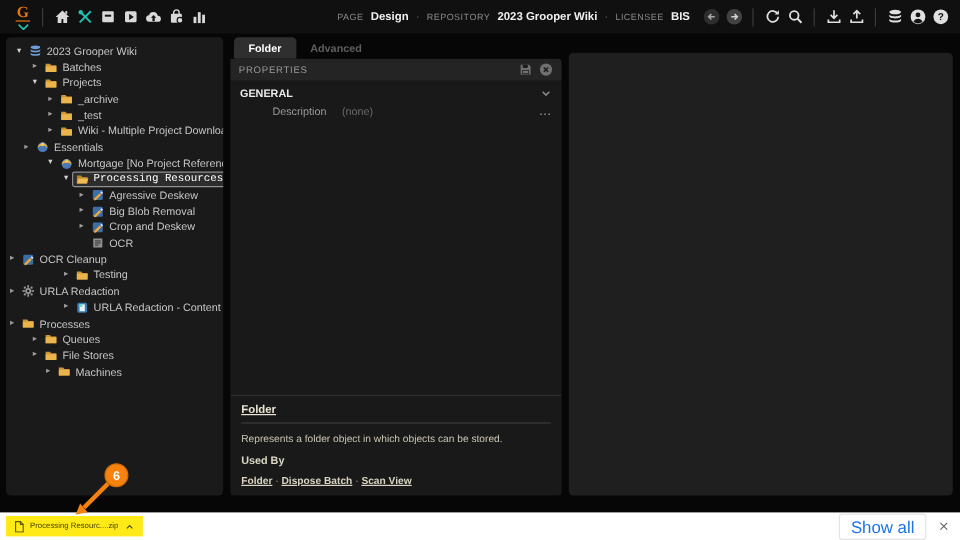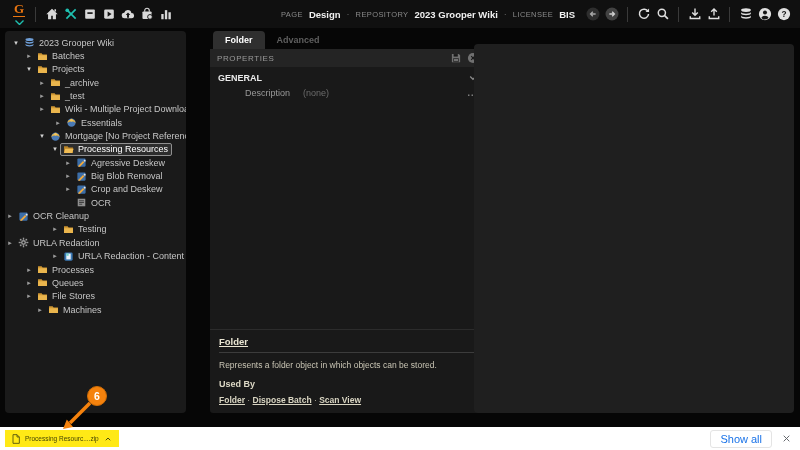--- a/index.html
+++ b/index.html
@@ -21,26 +21,26 @@
   .crumb-value { font-size:9.5px; font-weight:bold; color:#f0f0f0; }
   .crumb-sep { font-size:9px; color:#6a6a6a; }
   .controls { position:absolute; right:7px; top:0; height:28px; display:flex; align-items:center; }
 
   
   .tree-panel { position:absolute; left:5px; top:31px; width:181px; height:382px; background:#1a1a1a; border-radius:4px; padding-top:5px; overflow:hidden; }
   .tree-row { display:flex; align-items:center; height:13.35px; font-size:9px; color:#c6c6c6; white-space:nowrap; cursor:pointer; }
   .exp { width:10px; flex:none; text-align:center; font-size:7px; color:#9c9c9c; line-height:10px; }
   .exp.open { color:#d2d2d2; }
   .row-core { display:flex; align-items:center; height:13px; padding:0 3px 0 2px; border:1px solid transparent; border-radius:2px; }
-  .row-core.selected { background:#2d2d2d; border-color:#8f8f8f; color:#fff; }
+  .row-core.selected { background:#2d2d2d; border-color:#8f8f8f; color:#fff;font-family:Liberation Mono, monospace; }
   .ticon { width:11px; height:11px; flex:none; margin-right:4px; display:inline-flex; }
   .ticon svg { width:11px; height:11px; }
 
   
-  .mid { position:absolute; left:210px; top:31px; width:276px; height:382px; }
+  .mid { position:absolute; left:192px; top:31px; width:276px; height:382px; }
   .tabs { height:18px; display:flex; padding-left:3px; }
   .tab { padding:0 12px; font-size:9px; font-weight:bold; color:#5f5f5f; display:flex; align-items:center; border-radius:4px 4px 0 0; cursor:pointer; }
   .tab.active { background:#2f2f2f; color:#ffffff; }
   .mid-panel { position:absolute; top:18px; left:0; right:0; bottom:0; background:#191919; border-radius:0 3px 3px 3px; display:flex; flex-direction:column; overflow:hidden; }
   .props-bar { height:18px; flex:none; background:#242424; display:flex; align-items:center; padding:0 7px; }
   .props-title { font-size:8px; color:#9a9a9a; letter-spacing:.6px; }
   .props-actions { margin-left:auto; display:flex; gap:5px; }
   .pa-icon { width:12px; height:12px; display:inline-flex; cursor:pointer; }
   .pa-icon svg { width:12px; height:12px; }
   .section-head { height:18px; flex:none; display:flex; align-items:center; padding:3px 8px 0; font-size:9px; font-weight:bold; color:#ececec; }
@@ -60,21 +60,21 @@
   .usep { color:#b9b5a4; }
 
   
   .right-panel { position:absolute; left:474px; top:44px; width:320px; height:369px; background:#1f1f1f; border-radius:4px; }
 
   
   .footer { position:absolute; left:0; right:0; bottom:0; height:23px; background:#ffffff; display:flex; align-items:center; }
   .dl-chip { margin-left:5px; display:flex; align-items:center; gap:5px; background:#ffe916; height:17px; padding:0 7px; cursor:pointer; }
   .dl-chip svg { display:block; }
   .dl-name { font-size:6.5px; color:#454505; }
-  .showall { margin-left:auto; font-size:11px; color:#1a73e8; border:1px solid #e4e4e4; border-radius:3px; padding:2px 9px; margin-right:10px; cursor:pointer; background:#fff; }
+  .showall { margin-left:auto; font-size:14px; color:#1a73e8; border:1px solid #e4e4e4; border-radius:3px; padding:2px 9px; margin-right:10px; cursor:pointer; background:#fff; }
   .f-close { margin-right:9px; width:9px; height:9px; display:inline-flex; cursor:pointer; }
   .f-close svg { width:9px; height:9px; }
 
   
   .overlay { position:absolute; inset:0; pointer-events:none; z-index:50; }
 </style>
 </head>
 <body>
 
 <div class="app">
@@ -284,21 +284,21 @@
           <span class="row-core">
             <span class="ticon">
               <svg viewBox="0 0 16 16">
                 <path d="M1.5 3.2h5.2l1.5 1.8h6.3V13H1.5z" fill="#cf9733"></path>
                 <path d="M1.5 6h13v7h-13z" fill="#eab54d"></path>
               </svg>
             </span>
             <span>Wiki - Multiple Project Download</span>
           </span>
         </div>
-        <div class="tree-row" style="padding-left: 48px;">
+        <div class="tree-row" style="padding-left: 12px;">
           <span class="exp">▸</span>
           <span class="row-core">
             <span class="ticon">
               <svg viewBox="0 0 16 16">
                 <circle cx="8" cy="8.2" r="6" fill="#4a7ab5"></circle>
                 <path d="M2 8.8a6.1 6.1 0 0 1 12 0C12 7.2 10.1 6.3 8 6.3S4 7.2 2 8.8z" fill="#e8b23e"></path>
                 <circle cx="8" cy="4.8" r="2.2" fill="#f2c45a"></circle>
               </svg>
             </span>
             <span>Essentials</span>
@@ -435,21 +435,21 @@
             <span class="ticon">
               <svg viewBox="0 0 16 16">
                 <rect x="2" y="2" width="12" height="12" rx="2" fill="#3b79b5"></rect>
                 <rect x="4.8" y="3.8" width="6.4" height="8.4" fill="#e9f1f8"></rect>
                 <path d="M4.8 3.8h3.4v3.2H4.8z" fill="#6fd4c9"></path>
               </svg>
             </span>
             <span>URLA Redaction - Content Model</span>
           </span>
         </div>
-        <div class="tree-row" style="padding-left: 19px;">
+        <div class="tree-row" style="">
           <span class="exp">▸</span>
           <span class="row-core">
             <span class="ticon">
               <svg viewBox="0 0 16 16">
                 <path d="M1.5 3.2h5.2l1.5 1.8h6.3V13H1.5z" fill="#cf9733"></path>
                 <path d="M1.5 6h13v7h-13z" fill="#eab54d"></path>
               </svg>
             </span>
             <span>Processes</span>
           </span>

